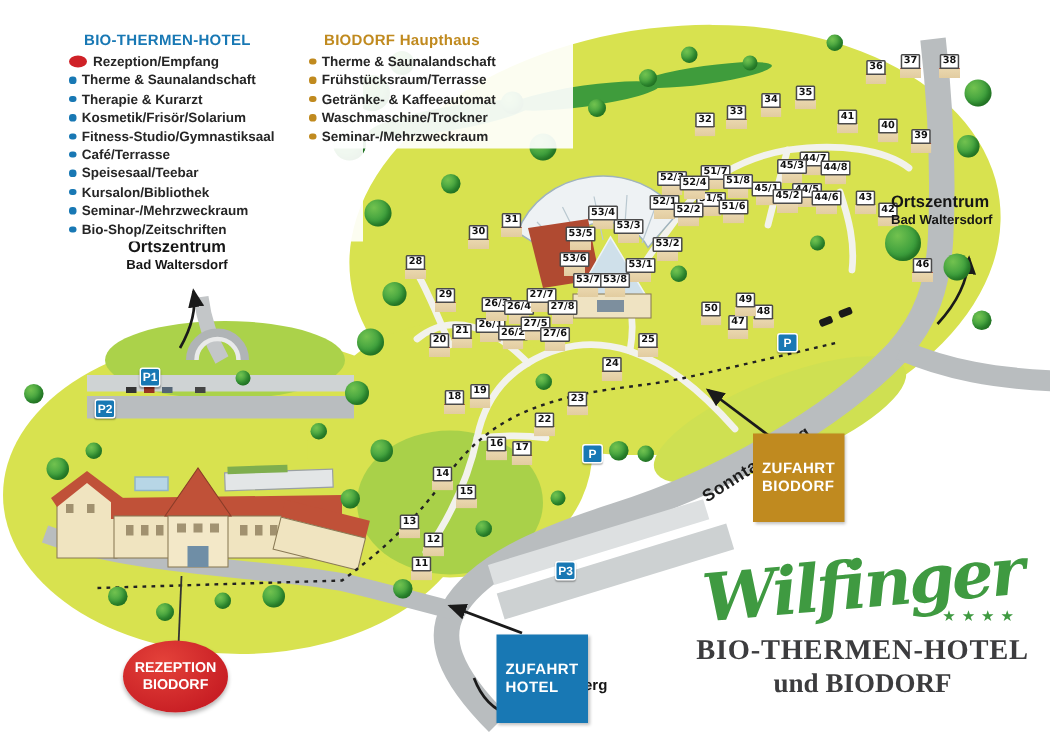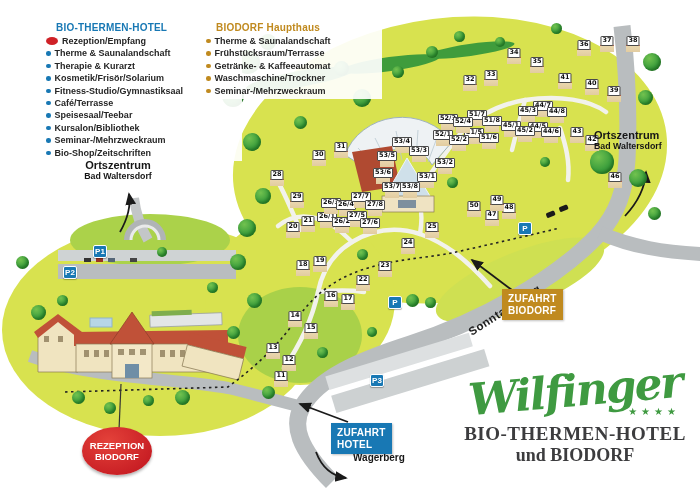--- a/index.html
+++ b/index.html
@@ -36,21 +36,21 @@
     clip-path:polygon(0 42%,50% 0,100% 42%,100% 100%,0 100%);
     box-shadow:1px 1px 1px rgba(0,0,0,.25)}
   .house b{position:absolute;left:50%;top:0;transform:translateX(-50%);
     background:#fff;border:1px solid #4a4a4a;border-radius:1px;color:#111;
     font:700 6.5px/7.5px "DejaVu Sans",sans-serif;padding:0 1px;white-space:nowrap}
   .psign{position:absolute;z-index:6;background:var(--blue);color:#fff;
     border:1px solid #fff;border-radius:2px;min-width:14px;height:13px;
     font:700 8px/11px "Liberation Sans",sans-serif;text-align:center;padding:0 1px;
     box-shadow:0 1px 1px rgba(0,0,0,.3)}
   .badge{position:absolute;z-index:7;color:#fff;font:700 10px/11.5px "Liberation Sans",sans-serif;
-    padding:4px 6px;letter-spacing:.3px;box-shadow:1px 1px 2px rgba(0,0,0,.25)}
+    padding:18px 6px;letter-spacing:.3px;box-shadow:1px 1px 2px rgba(0,0,0,.25)}
   #zufahrt-biodorf{left:502px;top:289px;background:var(--orange)}
   #zufahrt-hotel{left:331px;top:423px;background:var(--blue)}
   #rezeption-oval{position:absolute;left:82px;top:427px;width:70px;height:48px;z-index:7;
     background:radial-gradient(ellipse at 38% 30%,#e4423a 0%,#c81e24 75%);
     border-radius:50%;display:flex;flex-direction:column;align-items:center;justify-content:center;
     color:#fff;font:700 9.5px/11px "Liberation Sans",sans-serif;text-align:center;
     box-shadow:0 2px 3px rgba(0,0,0,.3)}
   .orts{position:absolute;z-index:7;color:#161616}
   .orts .b{font-size:11px;font-weight:700;line-height:12px}
   .orts .s{font-size:8.8px;font-weight:700;line-height:10px}
@@ -420,21 +420,21 @@
         <b>31</b>
       </div>
       <div class="house" style="left: 461px; top: 75px;">
         <i></i>
         <b>32</b>
       </div>
       <div class="house" style="left: 482px; top: 70px;">
         <i></i>
         <b>33</b>
       </div>
-      <div class="house" style="left: 505px; top: 48px;">
+      <div class="house" style="left: 505px; top: 62px;">
         <i></i>
         <b>34</b>
       </div>
       <div class="house" style="left: 528px; top: 57px;">
         <i></i>
         <b>35</b>
       </div>
       <div class="house" style="left: 575px; top: 40px;">
         <i></i>
         <b>36</b>

